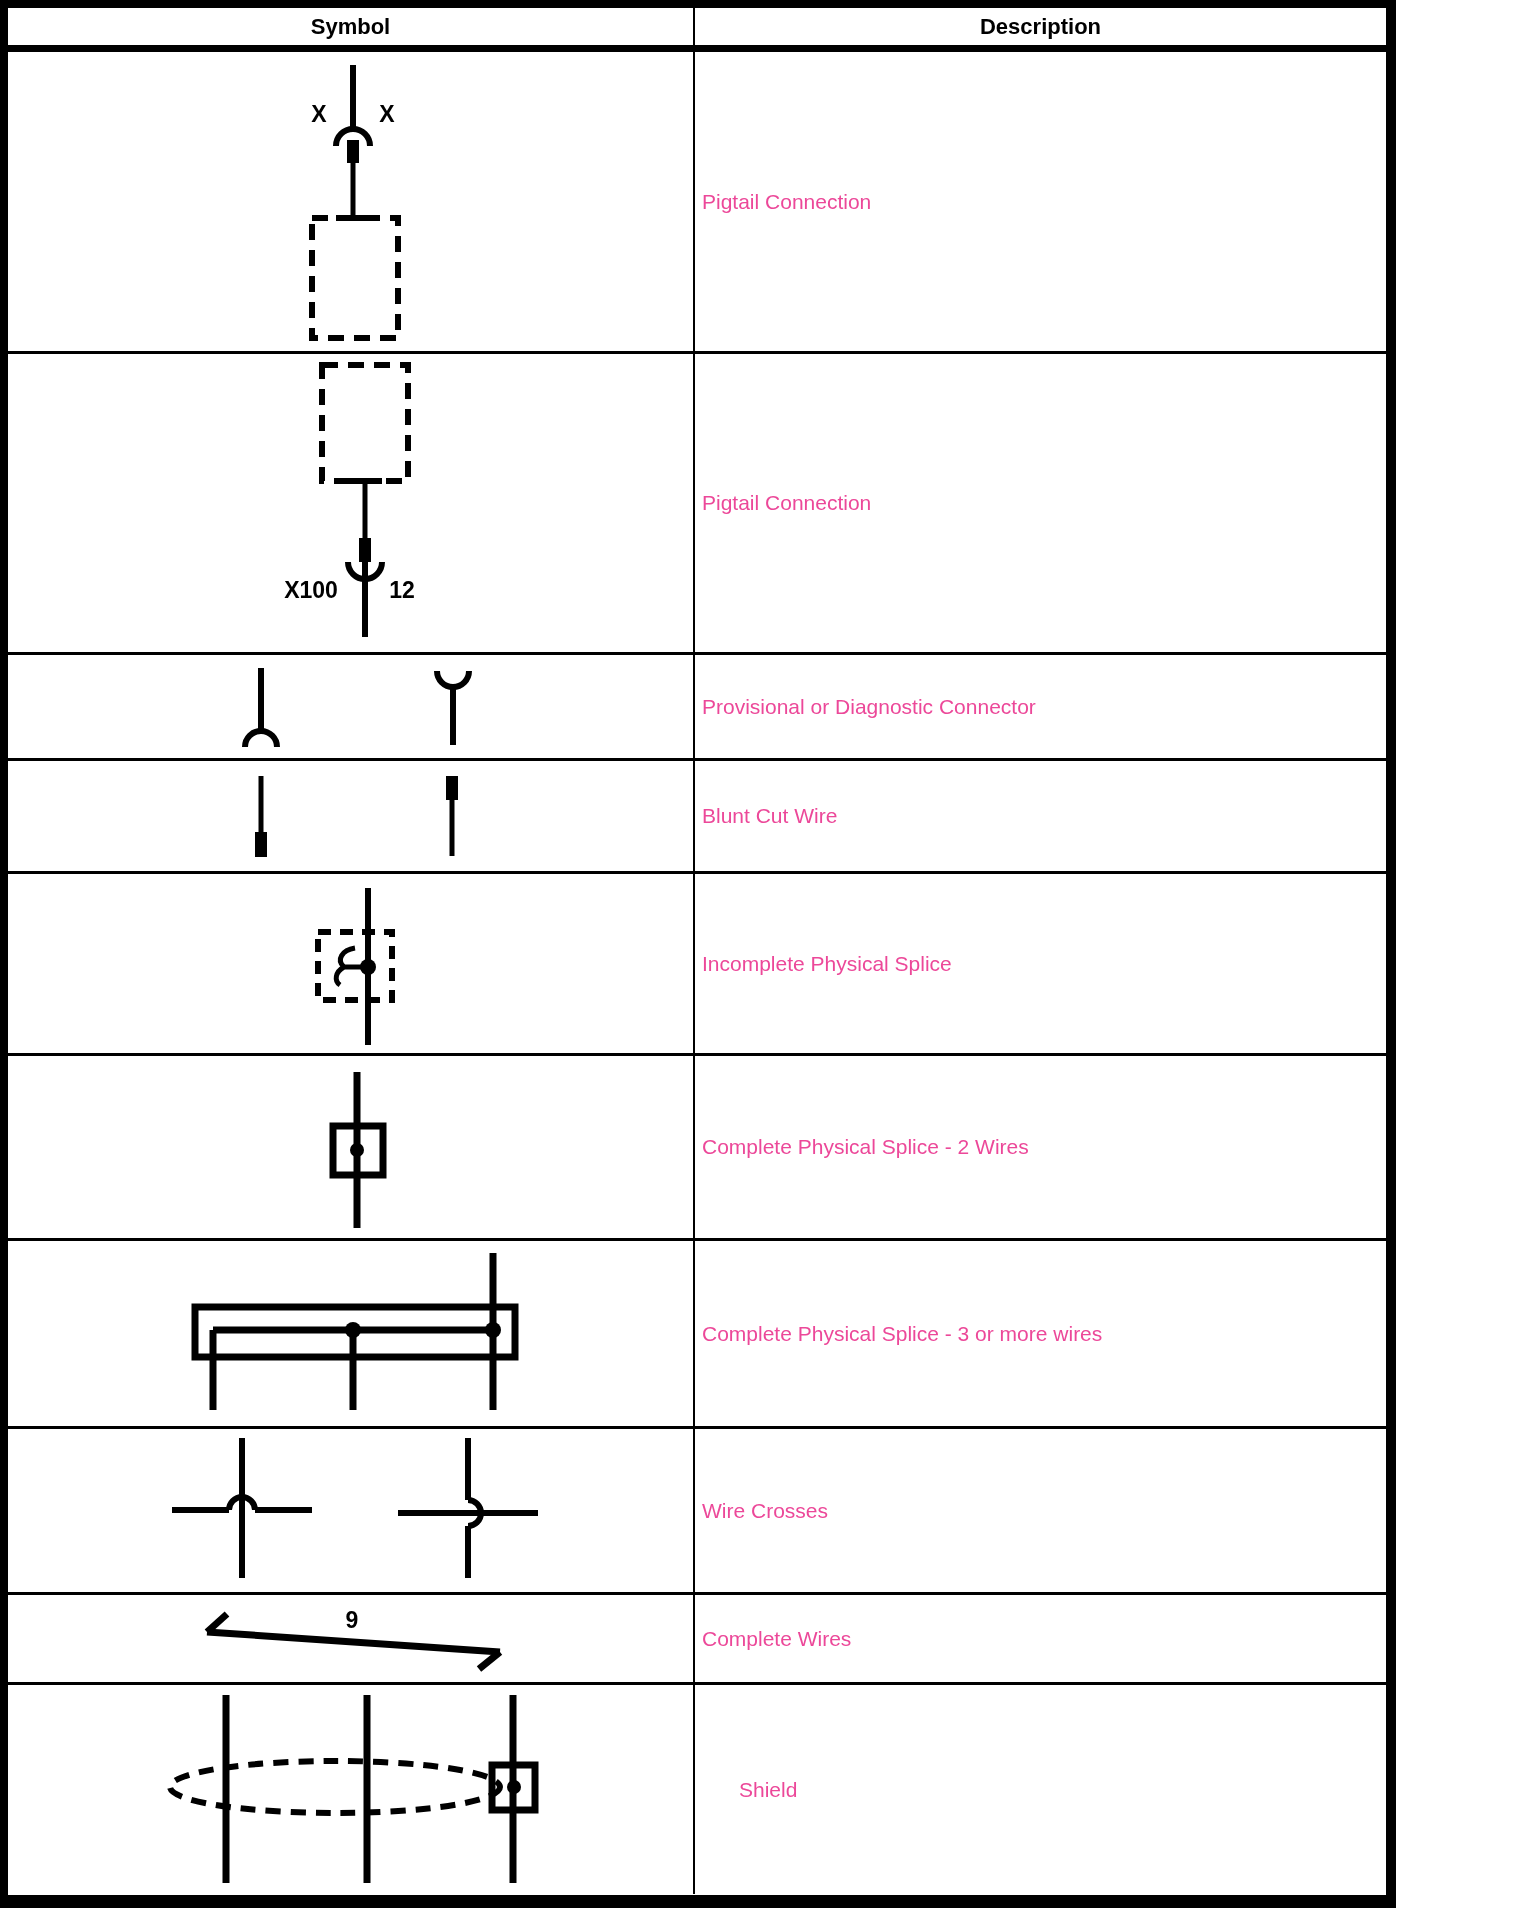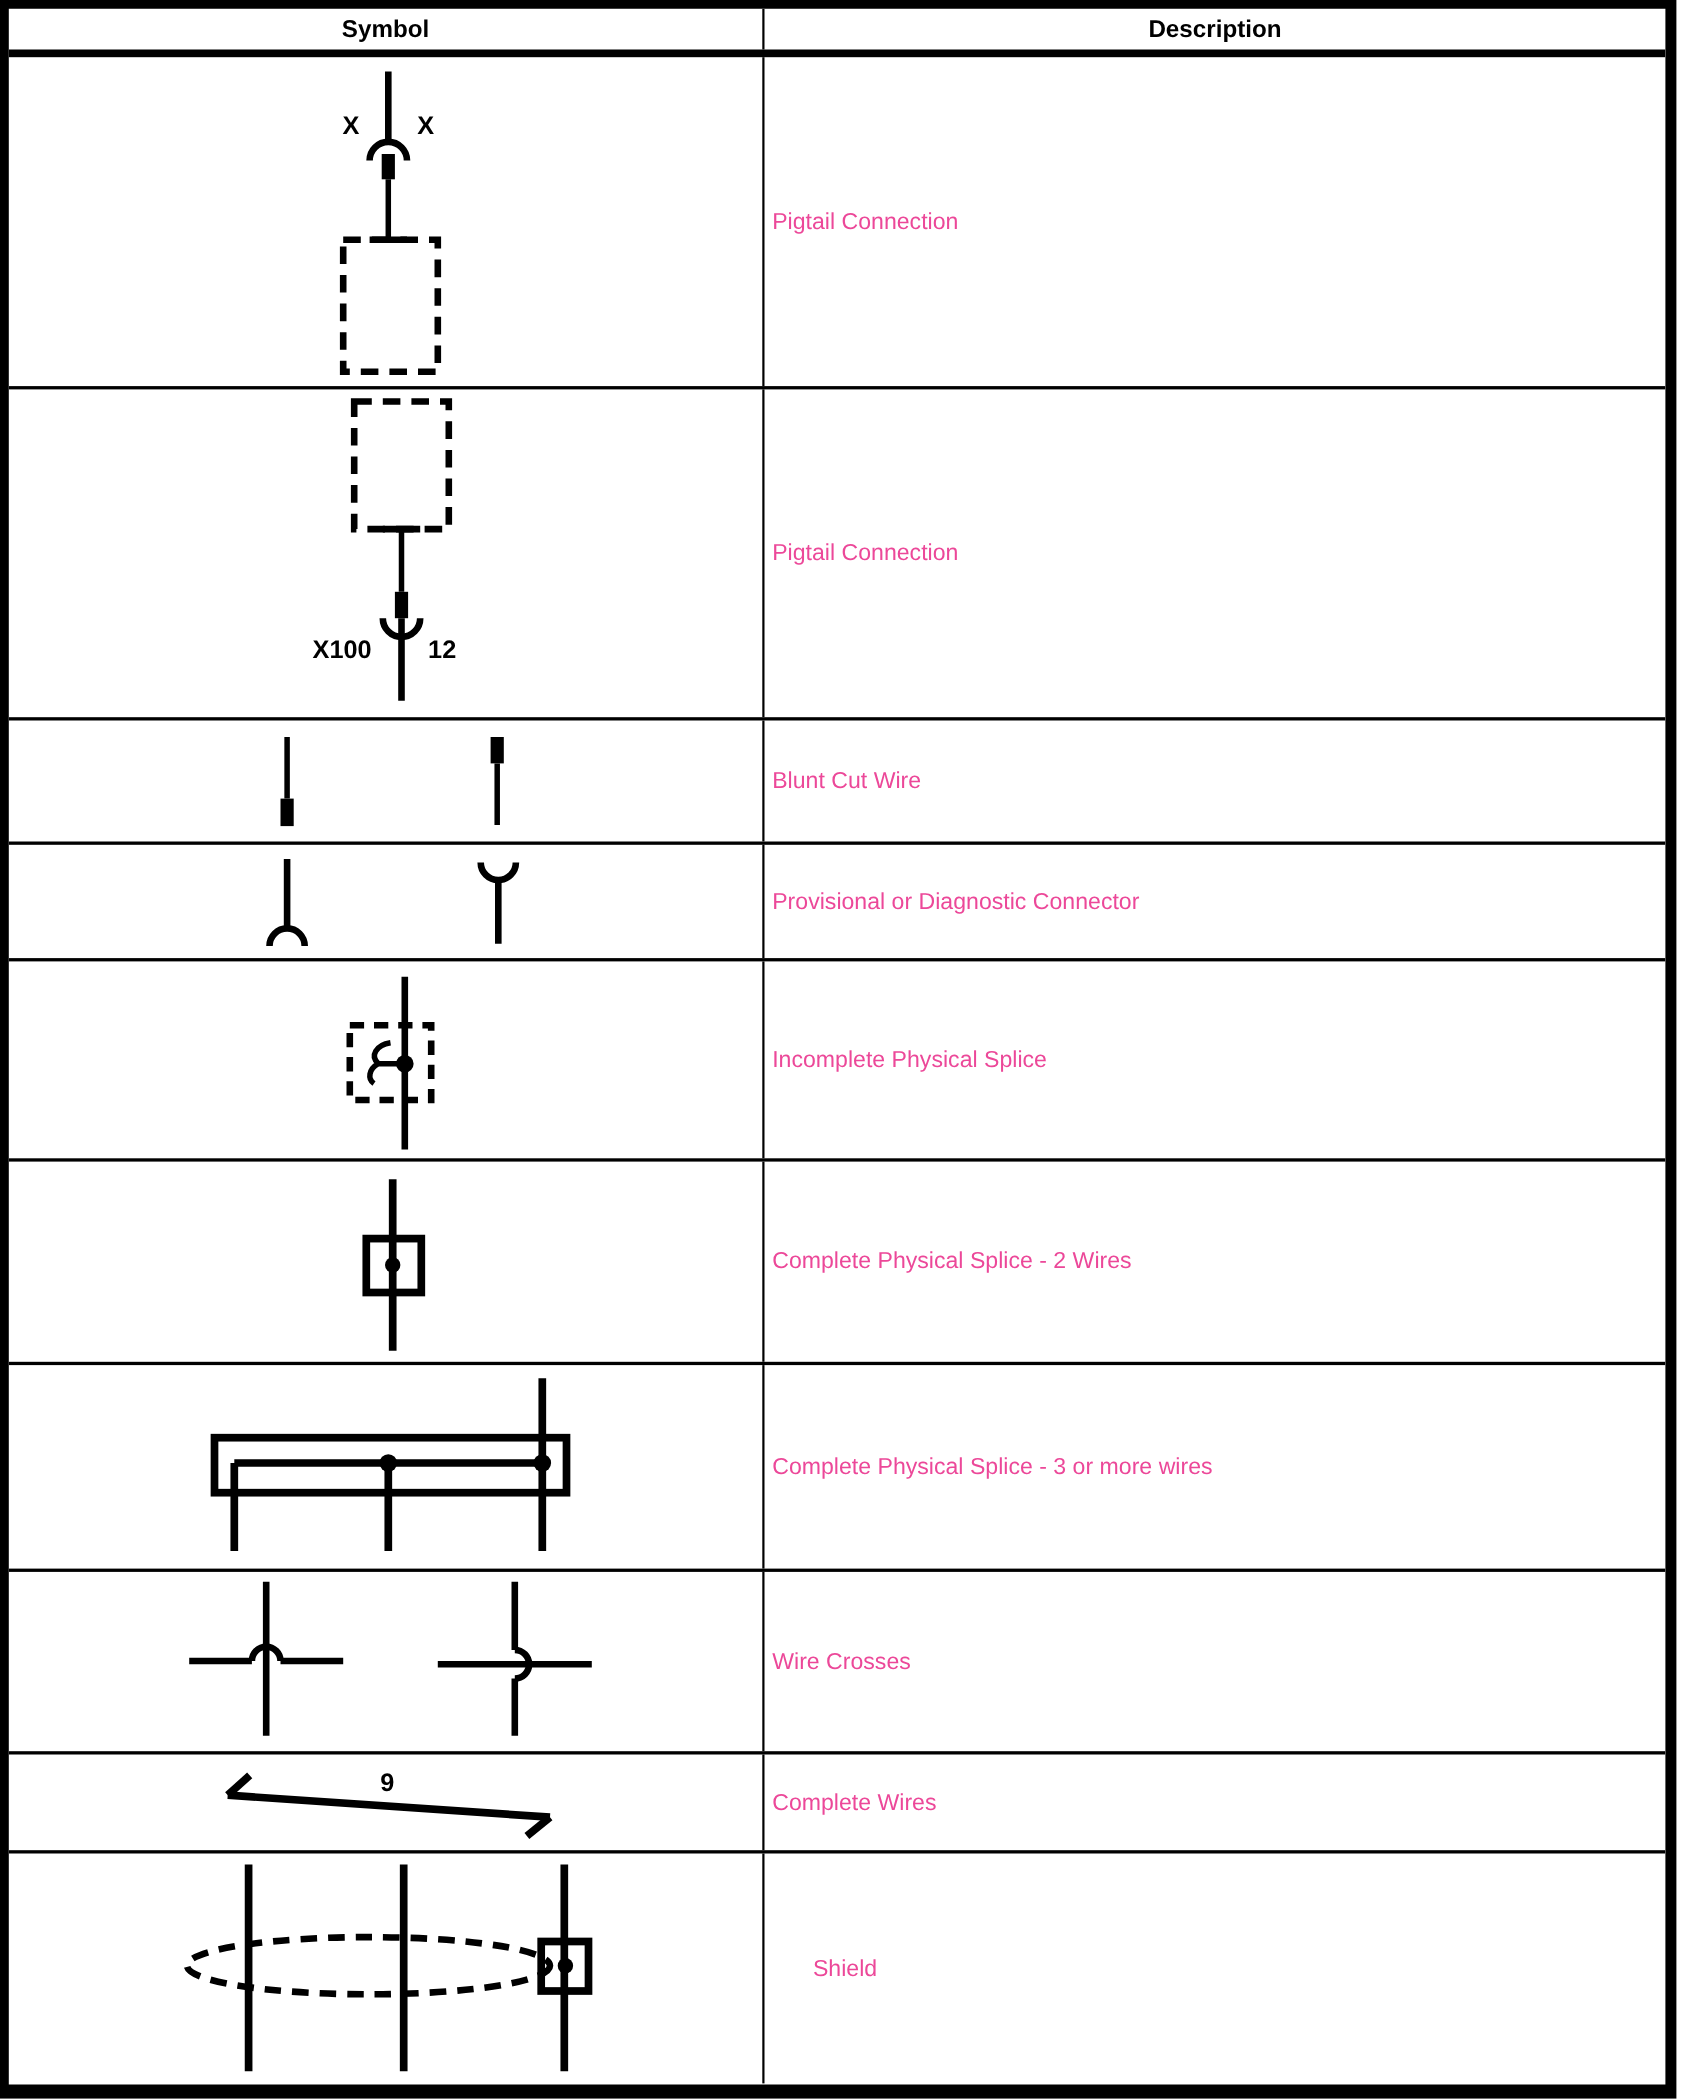--- a/index.html
+++ b/index.html
@@ -3,21 +3,21 @@
 <meta charset="utf-8">
 <style>
   html, body {
     margin: 0;
     padding: 0;
     background: #ffffff;
     font-family: "Liberation Sans", sans-serif;
   }
   .page {
     box-sizing: border-box;
-    width: 1524px;
+    width: 1396px;
     height: 1908px;
     background: #ffffff;
     border: solid #000000;
     border-width: 8px 10px 13px 8px;
     overflow: hidden;
   }
   .thead {
     display: flex;
     height: 37px;
     border-bottom: 7px solid #000000;
@@ -104,43 +104,43 @@
         <text x="394" y="244">12</text>
       </svg>
     </div>
     <div class="desc-cell">
       <span>Pigtail Connection</span>
     </div>
   </div>
 
   <div class="row">
     <div class="sym-cell">
+      <svg width="685" height="103" viewBox="0 0 685 103">
+        <path class="stroke" stroke-width="6" d="M253,13 V77"></path>
+        <path class="stroke" stroke-width="6" d="M237,92 A16,16 0 1 1 269,92"></path>
+        <path class="stroke" stroke-width="6" d="M429,16 A16,16 0 1 0 461,16"></path>
+        <path class="stroke" stroke-width="6" d="M445,30 V90"></path>
+      </svg>
+    </div>
+    <div class="desc-cell">
+      <span>Provisional or Diagnostic Connector</span>
+    </div>
+  </div>
+
+  <div class="row">
+    <div class="sym-cell">
       <svg width="685" height="110" viewBox="0 0 685 110">
         <path class="stroke" stroke-width="5" d="M253,15 V71"></path>
         <rect class="fill" x="247" y="71" width="12" height="25"></rect>
         <rect class="fill" x="438" y="15" width="12" height="24"></rect>
         <path class="stroke" stroke-width="5" d="M444,39 V95"></path>
       </svg>
     </div>
     <div class="desc-cell">
       <span>Blunt Cut Wire</span>
-    </div>
-  </div>
-
-  <div class="row">
-    <div class="sym-cell">
-      <svg width="685" height="103" viewBox="0 0 685 103">
-        <path class="stroke" stroke-width="6" d="M253,13 V77"></path>
-        <path class="stroke" stroke-width="6" d="M237,92 A16,16 0 1 1 269,92"></path>
-        <path class="stroke" stroke-width="6" d="M429,16 A16,16 0 1 0 461,16"></path>
-        <path class="stroke" stroke-width="6" d="M445,30 V90"></path>
-      </svg>
-    </div>
-    <div class="desc-cell">
-      <span>Provisional or Diagnostic Connector</span>
     </div>
   </div>
 
   <div class="row">
     <div class="sym-cell">
       <svg width="685" height="179" viewBox="0 0 685 179">
         <path class="stroke" stroke-width="6" d="M360,14 V171"></path>
         <rect class="stroke" stroke-width="6" stroke-dasharray="13 9" x="310" y="58" width="74" height="68"></rect>
         <path class="stroke" stroke-width="5" d="M347,74 C334,76 328,86 336,93 L360,93 M336,93 C327,98 326,107 332,111"></path>
         <circle class="fill" cx="360" cy="93" r="8"></circle>

